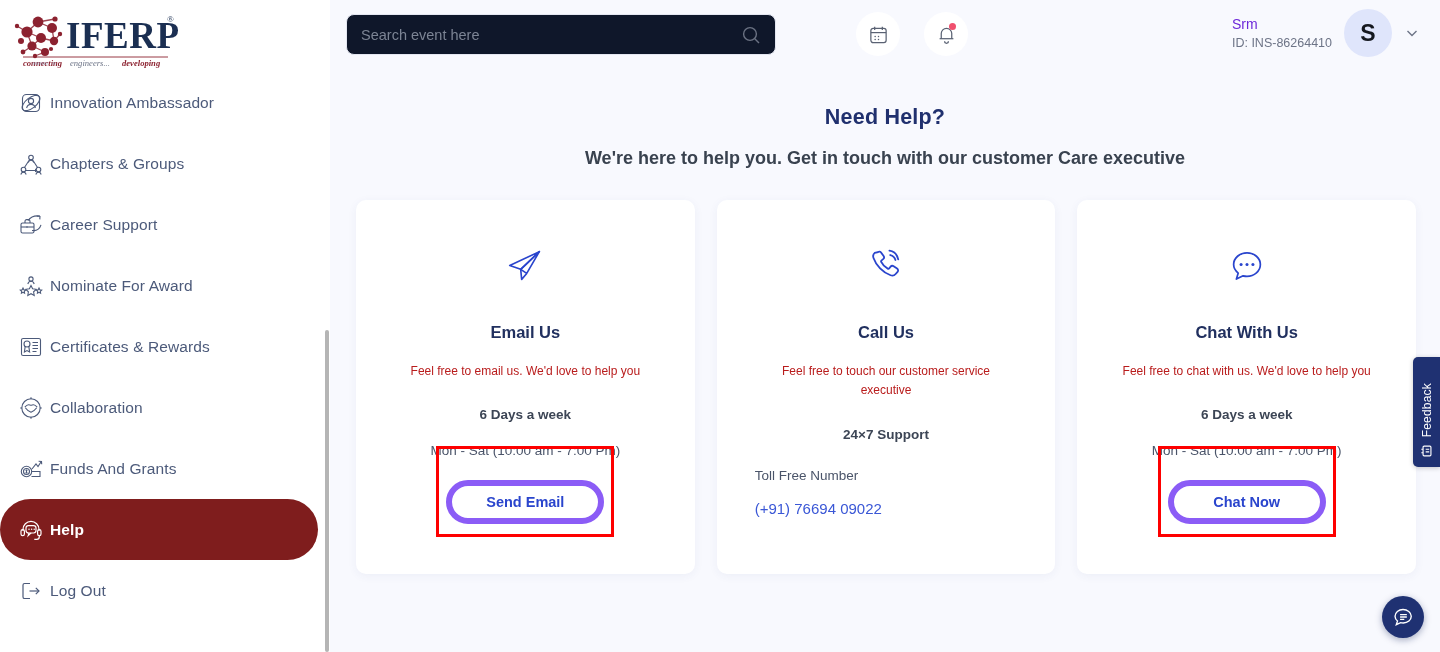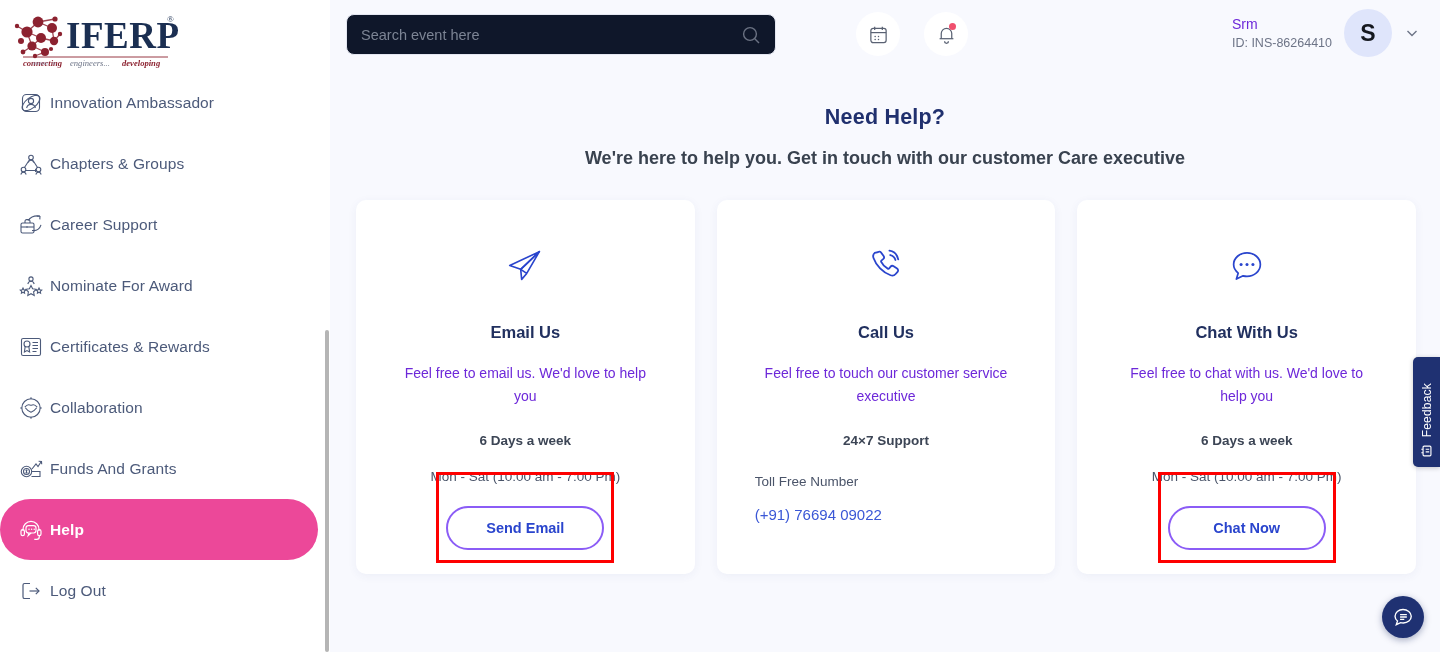--- a/index.html
+++ b/index.html
@@ -44,21 +44,21 @@
     display: flex; align-items: center; justify-content: center;
     color: #4c5a7a;
   }
   .nav-item .nav-label {
     font-size: 15.5px;
     color: #4c5a7a;
     letter-spacing: .1px;
     white-space: nowrap;
   }
   .nav-item.active {
-    background: #ec4899;
+    background: #7f1d1d;
     border-radius: 34px;
   }
   .nav-item.active .nav-label { color: #ffffff; font-weight: bold; }
   .nav-item.active .nav-icon { color: #ffffff; }
 
   
   .clipped-row {
     position: absolute; top: 60px; left: 14px;
     width: 300px; height: 14px;
     overflow: hidden; opacity: .30;
@@ -181,38 +181,38 @@
   }
   .card-icon { color: #2a45cd; height: 44px; display:flex; align-items:center; }
   .card-title {
     margin-top: 35px;
     font-size: 16.5px; font-weight: bold; color: #21305f;
   }
   .card-desc {
     margin-top: 20px;
     width: 255px;
     text-align: center;
-    font-size: 14px;
+    font-size: 12px;
     line-height: 1.62;
-    color: #6d28d9;
+    color: #b91c1c;
   }
   .card-hours {
     margin-top: 26px;
     font-size: 13.5px; font-weight: bold; color: #3c4555;
     text-align: right;
   }
   .card-hours2 {
     margin-top: 21px;
     font-size: 13.5px; color: #4a5469; text-align: center;
   }
   .card-cta {
     margin-top: 22px;
     min-width: 158px; height: 44px;
     border-radius: 24px;
-    border: 2px solid #8b5cf6;
+    border: 6px solid #8b5cf6;
     background: #ffffff;
     color: #2a45cd;
     font-size: 14.5px; font-weight: bold;
     font-family: "Liberation Sans", sans-serif;
     display: flex; align-items: center; justify-content: center;
     cursor: pointer;
     padding: 0 26px;
   }
   .highlight-box {
     position: absolute;

